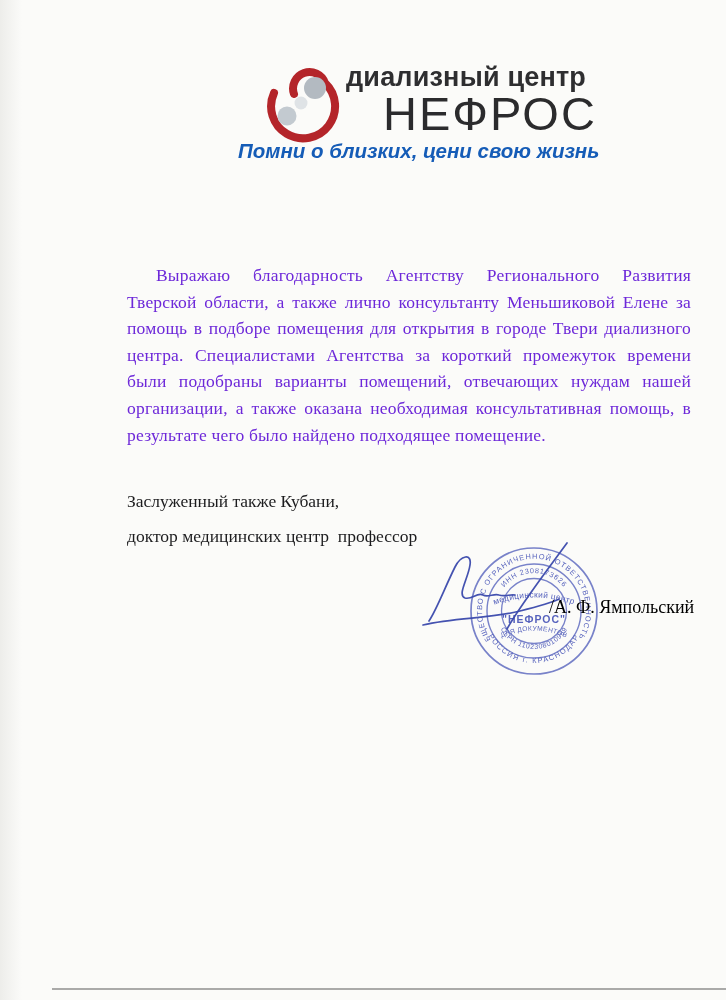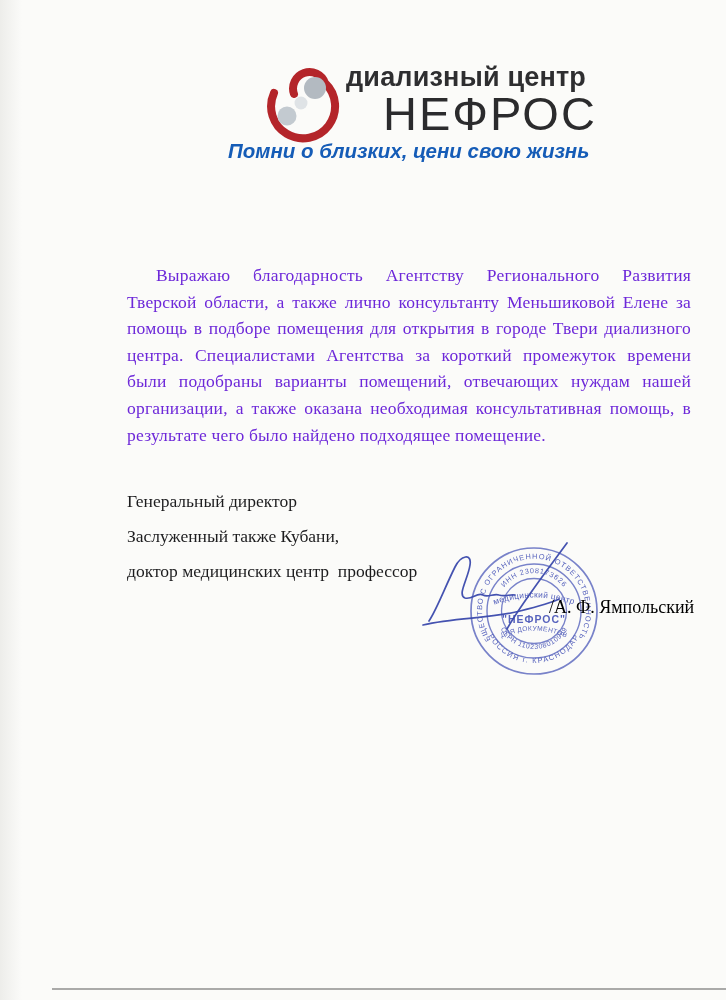--- a/index.html
+++ b/index.html
@@ -28,21 +28,21 @@
     white-space:nowrap;
   }
   .logo-name{
     position:absolute;left:336px;top:86px;width:228px;
     font-family:"Liberation Sans",sans-serif;
     font-weight:400;font-size:47px;color:#2b2b2d;letter-spacing:2px;
     white-space:nowrap;
     margin-left:47px;
   }
   .logo-tagline{
-    position:absolute;left:228px;top:139px;width:330px;
+    position:absolute;left:238px;top:139px;width:330px;
     font-family:"Liberation Sans",sans-serif;
     font-style:italic;font-weight:700;font-size:20.5px;color:#155cb7;
     white-space:nowrap;
   }
   
   .paragraph{
     position:absolute;left:127px;top:262px;width:564px;
     font-size:17.5px;line-height:26.6px;color:#6d28d9;
     text-align:justify;text-indent:29px;
     letter-spacing:.2px;
@@ -74,21 +74,20 @@
     <circle cx="45" cy="45" r="6.5" fill="#dfe3e6"></circle>
     <circle cx="31" cy="58" r="9.5" fill="#c3cad0"></circle>
   </svg>
   <div class="logo-text-top">диализный центр</div>
   <div class="logo-name">НЕФРОС</div>
   <div class="logo-tagline">Помни о близких, цени свою жизнь</div>
 
   <div class="paragraph">Выражаю благодарность Агентству Регионального Развития Тверской области, а также лично консультанту Меньшиковой Елене за помощь в подборе помещения для открытия в городе Твери диализного центра. Специалистами Агентства за короткий промежуток времени были подобраны варианты помещений, отвечающих нуждам нашей организации, а также оказана необходимая консультативная помощь, в результате чего было найдено подходящее помещение.</div>
 
   <div class="sig-block">
-    <div class="sig-line">Генеральный директор</div>
     <div class="sig-line">Заслуженный также Кубани,</div>
     <div class="sig-line">доктор медицинских центр  профессор</div>
   </div>
 
   <svg class="stamp" viewBox="0 0 134 134">
     <defs>
       <path id="outerTop" d="M 24 96 A 52 52 0 1 1 110 96" fill="none"></path>
       <path id="outerBottom" d="M 15 67 A 52 52 0 0 0 119 67" fill="none"></path>
       <path id="innerTop" d="M 29 67 A 38 38 0 1 1 105 67" fill="none"></path>
       <path id="innerBottom" d="M 29 67 A 38 38 0 0 0 105 67" fill="none"></path>

